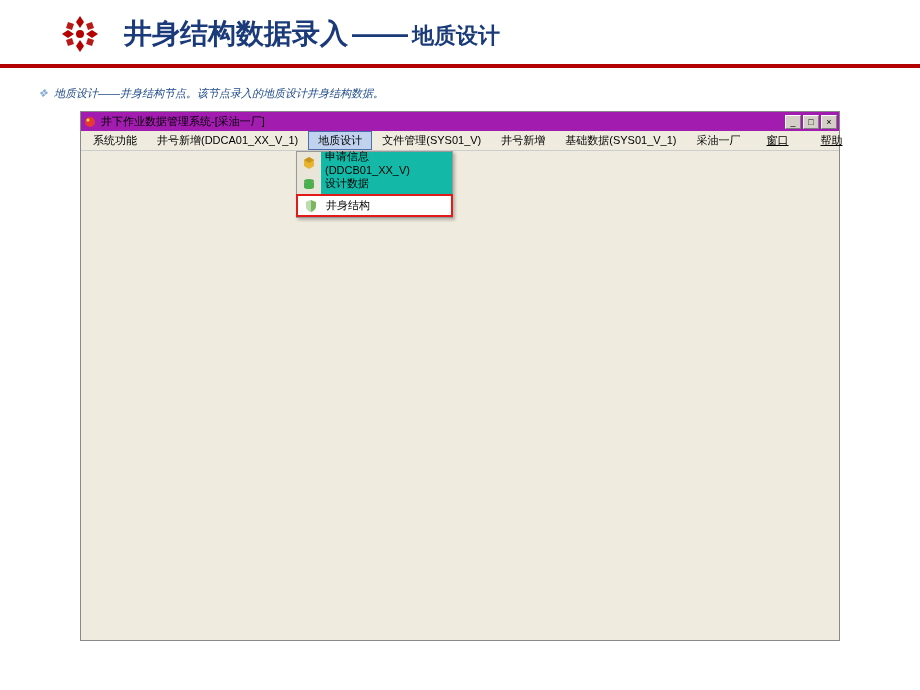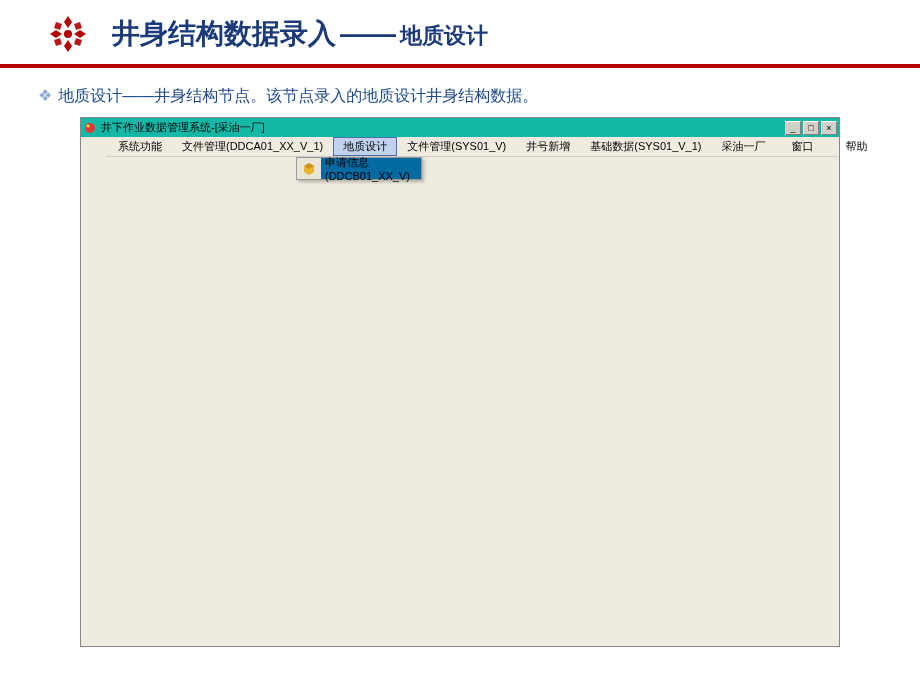--- a/index.html
+++ b/index.html
@@ -1,46 +1,46 @@
 <!DOCTYPE html>
 <html><head>
   <meta charset="utf-8">
   <style>
     * { margin: 0; padding: 0; box-sizing: border-box; font-family: "Microsoft YaHei", SimSun, Arial, sans-serif; }
     body { width: 920px; height: 690px; background: #fff; overflow: hidden; }
     
     
-    .slide-header { display: flex; align-items: center; padding: 14px 30px 10px 48px; }
+    .slide-header { display: flex; align-items: center; padding: 14px 30px 10px 60px; }
     .logo-icon { width: 40px; height: 40px; margin-right: 24px; flex-shrink: 0; }
     .slide-title { font-size: 28px; font-weight: bold; color: #1A3A7A; display: flex; align-items: baseline; }
     .slide-title-sep { font-size: 28px; font-weight: bold; color: #1A3A7A; margin: 0 4px; }
     .slide-subtitle { font-size: 22px; font-weight: bold; color: #1A3A7A; }
     .red-divider { height: 4px; background: #B30000; margin: 0; }
     
     
-    .desc-line { padding: 18px 30px 10px 38px; font-size: 16px; color: #1E4A89; }
+    .desc-line { padding: 18px 30px 10px 38px; font-size: 11px; color: #1E4A89; font-style: italic; }
     .desc-bullet { color: #8AAED6; margin-right: 6px; }
     
     
     .app-window { margin: 0 auto; width: 760px; height: 530px; border: 1px solid #888; background: #EFEBDE; position: relative; }
-    .titlebar { height: 19px; background: #14b8a6; display: flex; align-items: center; padding: 0 2px; font-size: 11px; }
+    .titlebar { height: 19px; background: #a21caf; display: flex; align-items: center; padding: 0 2px; font-size: 11px; }
     .titlebar-icon { width: 14px; height: 14px; margin-right: 4px; display: inline-flex; align-items: center; justify-content: center; }
     .titlebar-text { flex: 1; color: #000; }
     .window-controls { display: flex; gap: 2px; }
     .window-btn { width: 16px; height: 14px; background: #D4D0C8; border: 1px solid #808080; border-top-color: #fff; border-left-color: #fff; font-size: 9px; display: flex; align-items: center; justify-content: center; cursor: default; font-family: Arial; }
     
     
-    .menubar { height: 20px; background: #EFEBDE; display: flex; align-items: stretch; font-size: 11px; border-bottom: 1px solid #ccc; padding-left: 2px; margin-left: 25px; }
+    .menubar { height: 20px; background: #EFEBDE; display: flex; align-items: stretch; font-size: 11px; border-bottom: 1px solid #ccc; padding-left: 2px; }
     .menu-item { padding: 3px 10px; cursor: default; white-space: nowrap; display: flex; align-items: center; }
     .menu-item.active { background: #C1D2EE; border: 1px solid #4A6EA9; padding: 2px 9px; }
     .menu-spacer { flex: 1; }
-    .menu-right .menu-item { padding: 3px 16px; }
+    .menu-right .menu-item { padding: 3px 16px; text-decoration: underline; }
     
     
-    .dropdown { position: absolute; top: 39px; left: 215px; width: 126px; background: #0369a1; border: 1px solid #999; box-shadow: 2px 2px 3px rgba(0,0,0,0.25); }
+    .dropdown { position: absolute; top: 39px; left: 215px; width: 157px; background: #14b8a6; border: 1px solid #999; box-shadow: 2px 2px 3px rgba(0,0,0,0.25); }
     .dropdown-strip { position: absolute; left: 0; top: 0; bottom: 0; width: 24px; background: #E9E5D8; }
     .dropdown-item { position: relative; height: 21px; display: flex; align-items: center; font-size: 11px; cursor: default; padding-left: 28px; }
     .dd-icon { position: absolute; left: 4px; width: 16px; height: 16px; display: flex; align-items: center; justify-content: center; }
     .dropdown-item.highlighted { border: 2px solid #E21A1A; height: 23px; margin: 0 -1px; background: #fff; }
     .dropdown-item.highlighted .dd-icon { left: 5px; }
     
     
     .client-area { position: absolute; top: 39px; left: 1px; right: 1px; bottom: 1px; background: #EFEBDE; }
     
     .icon-yellow-cube { fill: #E8B52E; }
@@ -89,21 +89,21 @@
     <span class="titlebar-text">井下作业数据管理系统-[采油一厂]</span>
     <div class="window-controls">
       <div class="window-btn">_</div>
       <div class="window-btn">□</div>
       <div class="window-btn">×</div>
     </div>
   </div>
 
   <div class="menubar">
     <div class="menu-item">系统功能</div>
-    <div class="menu-item">文件管理(DDCA01_XX_V_1)</div>
+    <div class="menu-item">井号新增(DDCA01_XX_V_1)</div>
     <div class="menu-item active">地质设计</div>
     <div class="menu-item">文件管理(SYS01_V)</div>
     <div class="menu-item">井号新增</div>
     <div class="menu-item">基础数据(SYS01_V_1)</div>
     <div class="menu-item">采油一厂</div>
     <div class="menu-spacer"></div>
     <div class="menu-right" style="display:flex">
       <div class="menu-item">窗口</div>
       <div class="menu-item">帮助</div>
     </div>
@@ -115,14 +115,32 @@
     <div class="dropdown-strip"></div>
     <div class="dropdown-item">
       <span class="dd-icon">
         <svg width="14" height="14" viewBox="0 0 14 14">
             <path class="icon-yellow-cube" d="M7 1 L12 4 L12 10 L7 13 L2 10 L2 4 Z"></path>
             <path fill="#C9941E" d="M7 1 L12 4 L7 7 L2 4 Z"></path>
           </svg>
       </span>
       <span>申请信息(DDCB01_XX_V)</span>
     </div>
+    <div class="dropdown-item">
+      <span class="dd-icon">
+        <svg width="14" height="14" viewBox="0 0 14 14">
+            <ellipse class="icon-green-db" cx="7" cy="4" rx="5" ry="2"></ellipse>
+            <path class="icon-green-db" d="M2 4 L2 10 Q2 12 7 12 Q12 12 12 10 L12 4 Q12 6 7 6 Q2 6 2 4"></path>
+          </svg>
+      </span>
+      <span>设计数据</span>
+    </div>
+    <div class="dropdown-item highlighted">
+      <span class="dd-icon">
+        <svg width="14" height="14" viewBox="0 0 14 14">
+            <path class="icon-shield" d="M7 1 L12 3 L12 7 Q12 11 7 13 Q2 11 2 7 L2 3 Z"></path>
+            <path fill="#fff" opacity="0.5" d="M7 1 L7 13 Q2 11 2 7 L2 3 Z"></path>
+          </svg>
+      </span>
+      <span>井身结构</span>
+    </div>
   </div>
 </div>
 
 </body></html>

